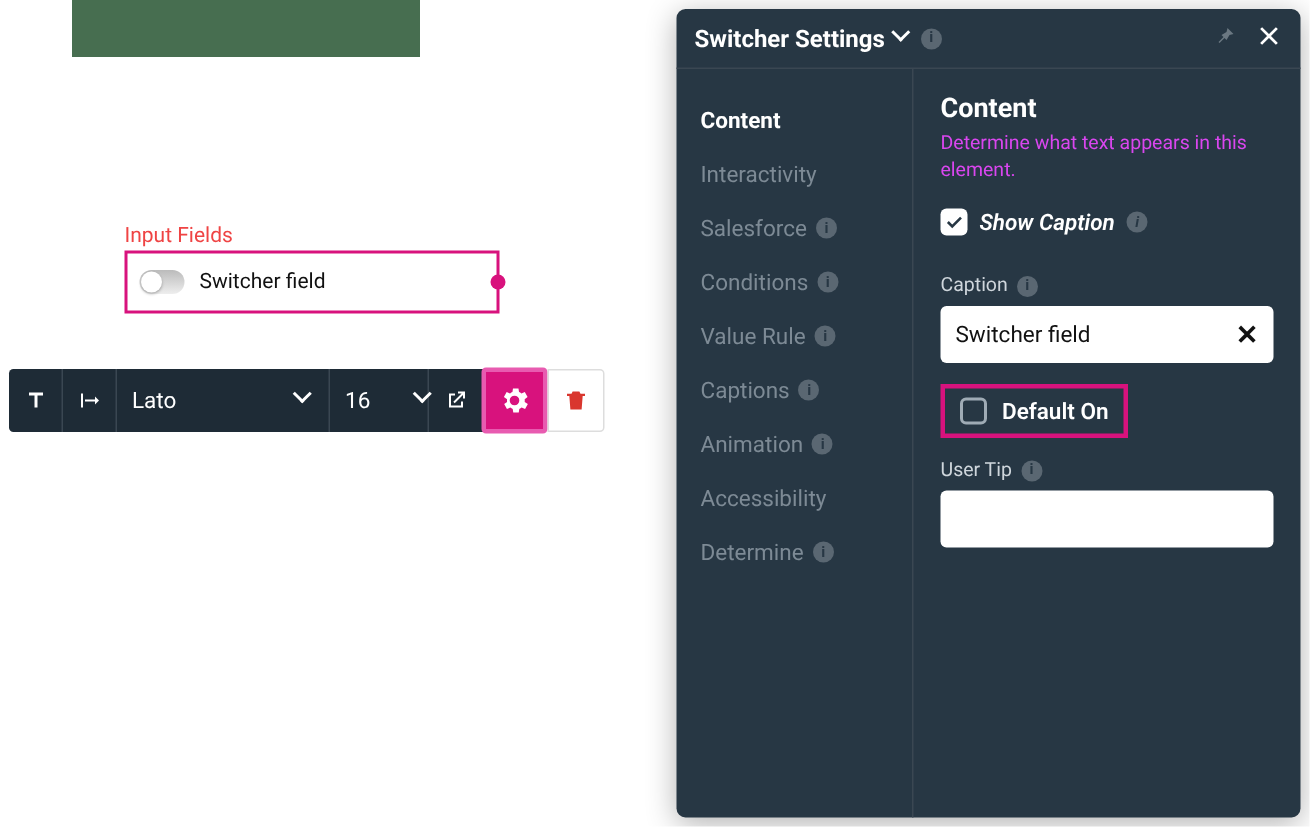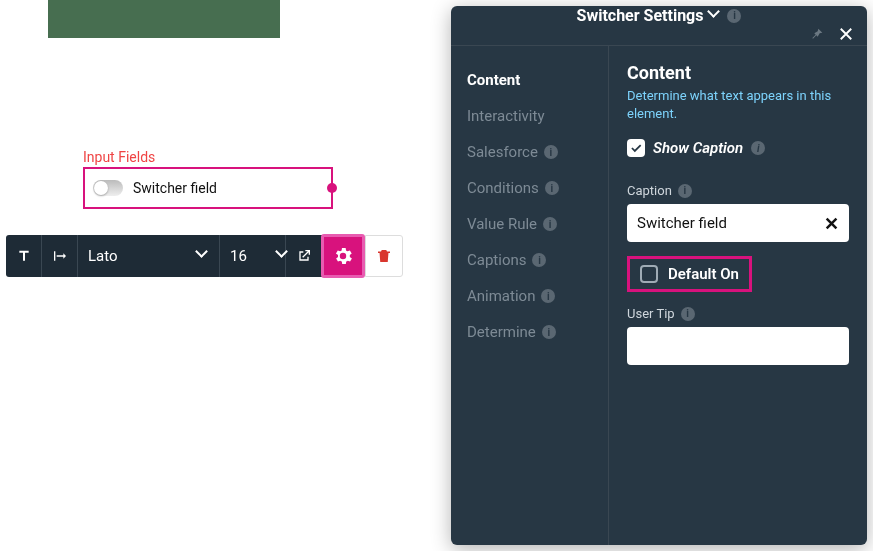--- a/index.html
+++ b/index.html
@@ -11,53 +11,53 @@
   
   .input-fields-wrap { position: absolute; left: 83px; top: 149px; }
   .input-fields-label { color: #ef4444; font-size: 14px; font-weight: 400; margin-bottom: 2px; }
   .input-fields-box { width: 250px; height: 42px; border: 2px solid #d8127d; background: #fff; display: flex; align-items: center; padding: 0 8px; position: relative; }
   .switcher-toggle { width: 30px; height: 16px; background: linear-gradient(#bbb,#eee); border-radius: 10px; position: relative; margin-right: 10px; }
   .switcher-knob { width: 14px; height: 14px; background: #fff; border-radius: 50%; position: absolute; left: 1px; top: 1px; box-shadow: 0 1px 2px rgba(0,0,0,.3); }
   .switcher-label { font-size: 14px; color: #111; }
   .handle-dot { width: 10px; height: 10px; background: #d8127d; border-radius: 50%; position: absolute; right: -6px; top: 50%; transform: translateY(-50%); }
 
   
-  .toolbar { position: absolute; left: 6px; top: 235px; height: 42px; display: flex; align-items: center; }
+  .toolbar { position: absolute; left: 6px; top: 246px; height: 42px; display: flex; align-items: center; }
   .toolbar-dark { background: #1e2b36; height: 42px; display: flex; align-items: center; border-radius: 3px 0 0 3px; }
   .tb-btn { width: 36px; height: 42px; display: flex; align-items: center; justify-content: center; color: #fff; font-size: 16px; border-right: 1px solid #3a4752; }
   .tb-btn svg { width: 16px; height: 16px; fill: #fff; }
   .tb-select { height: 42px; display: flex; align-items: center; padding: 0 10px; color: #fff; font-size: 15px; border-right: 1px solid #3a4752; gap: 30px; }
   .tb-select.font { width: 142px; justify-content: space-between; }
   .tb-select.size { width: 66px; justify-content: space-between; }
   .chev-down { width: 12px; height: 12px; }
   .chev-down::before { content:""; display:block; width:7px; height:7px; border-right:2px solid #fff; border-bottom:2px solid #fff; transform: rotate(45deg); margin-top:-3px; }
   .tb-gear-wrap { width: 44px; height: 44px; display: flex; align-items: center; justify-content: center; background: #d8127d; border: 3px solid #e85bb0; border-radius: 3px; margin-left: -1px; }
   .tb-gear-wrap svg { width: 22px; height: 22px; fill: #fff; }
   .tb-trash { width: 38px; height: 42px; display: flex; align-items: center; justify-content: center; background: #fff; border: 1px solid #ddd; border-radius: 0 3px 3px 0; }
   .tb-trash svg { width: 18px; height: 18px; fill: #d9362e; }
 
   
   .panel { position: absolute; right: 6px; top: 6px; width: 416px; height: 539px; background: #273744; border-radius: 6px; color: #fff; display: flex; flex-direction: column; box-shadow: 0 4px 20px rgba(0,0,0,.3); }
-  .panel-header { height: 40px; display: flex; align-items: center; padding: 0 12px; border-bottom: 1px solid #3a4752; flex-direction: column; }
+  .panel-header { height: 40px; display: flex; align-items: center; padding: 0 12px; border-bottom: 1px solid #3a4752; }
   .panel-title { font-size: 16px; font-weight: 700; display: flex; align-items: center; gap: 6px; }
   .panel-title .chev-down::before { border-color:#fff; }
   .info-badge { width: 14px; height: 14px; border-radius: 50%; background: #5a6772; color: #273744; font-size: 10px; font-weight:700; display: inline-flex; align-items: center; justify-content: center; }
   .panel-header-actions { margin-left: auto; display: flex; align-items: center; gap: 12px; }
   .pin-icon svg { width: 16px; height: 16px; fill: #6b7882; }
   .close-x svg { width: 18px; height: 18px; stroke: #fff; stroke-width: 2.5; fill: none; }
 
   .panel-body { flex: 1; display: flex; }
   .panel-nav { width: 158px; padding: 16px 0 0 16px; border-right: 1px solid #3a4752; }
   .nav-item { font-size: 15px; color: #7d8a95; padding: 9px 0; display: flex; align-items: center; gap: 6px; cursor: pointer; }
   .nav-item.active { color: #fff; font-weight: 700; }
   .nav-item .info-badge { background:#5a6772; }
 
   .panel-content { flex: 1; padding: 16px 18px; }
   .content-heading { font-size: 18px; font-weight: 700; margin-bottom: 4px; }
-  .content-desc { font-size: 13px; color: #7dd3fc; line-height: 1.4; margin-bottom: 16px; }
+  .content-desc { font-size: 13px; color: #d946ef; line-height: 1.4; margin-bottom: 16px; }
   .row { display: flex; align-items: center; gap: 8px; margin-bottom: 26px; font-style: italic; }
   .checkbox { width: 18px; height: 18px; border-radius: 4px; background: #fff; display: flex; align-items: center; justify-content: center; }
   .checkbox.checked svg { width: 14px; height: 14px; stroke: #273744; stroke-width: 3; fill: none; }
   .checkbox.empty { background: transparent; border: 2px solid #9fabb5; border-radius: 4px; }
   .row-label { font-size: 15px; font-weight: 600; }
   .field-label { font-size: 13px; color: #cfd6dc; margin-bottom: 6px; display: flex; align-items: center; gap: 6px; }
   .text-input { width: 100%; height: 38px; background: #fff; border-radius: 4px; border: none; padding: 0 34px 0 10px; font-size: 15px; color: #111; position: relative; }
   .input-wrap { position: relative; margin-bottom: 14px; }
   .clear-x { position: absolute; right: 10px; top: 50%; transform: translateY(-50%); font-size: 18px; color: #111; font-weight: 700; cursor: pointer; }
   .default-on-box { border: 3px solid #d8127d; padding: 6px 10px; display: inline-flex; align-items: center; gap: 10px; border-radius: 0; margin-bottom: 14px; }
@@ -158,20 +158,23 @@
         </div>
       <div class="nav-item">
           <span>Captions</span>
           <span class="info-badge">i</span>
         </div>
       <div class="nav-item">
           <span>Animation</span>
           <span class="info-badge">i</span>
         </div>
       <div class="nav-item">
+          <span>Accessibility</span>
+        </div>
+      <div class="nav-item">
           <span>Determine</span>
           <span class="info-badge">i</span>
         </div>
     </div>
     <div class="panel-content">
       <div class="content-heading">Content</div>
       <div class="content-desc">Determine what text appears in this element.</div>
 
       <div class="row">
         <div class="checkbox checked">

